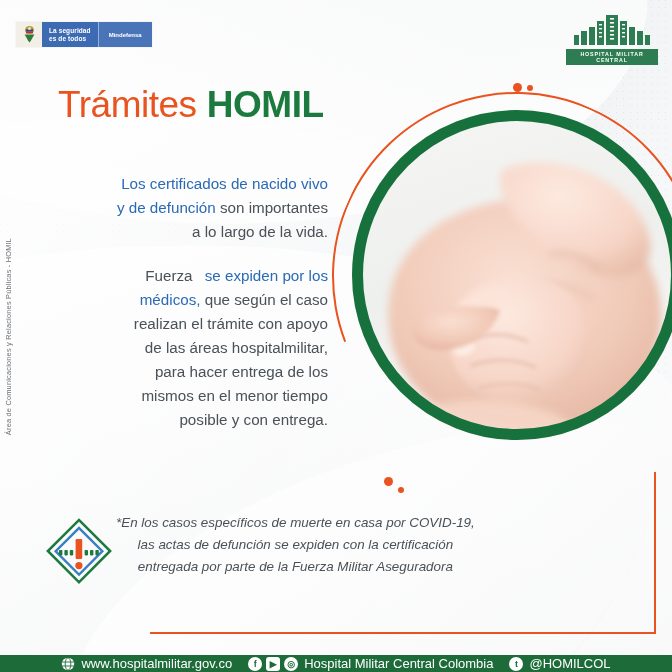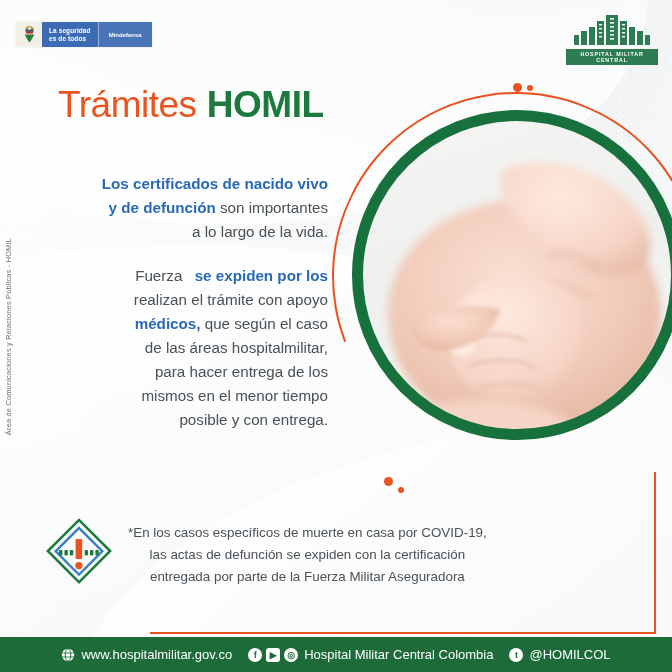--- a/index.html
+++ b/index.html
@@ -67,34 +67,34 @@
   .dot-a{width:9px;height:9px;left:513px;top:83px;}
   .dot-b{width:6px;height:6px;left:527px;top:85px;}
   .dot-c{width:9px;height:9px;left:384px;top:477px;}
   .dot-d{width:6px;height:6px;left:398px;top:487px;}
 
   
   .body-text{position:absolute;left:40px;top:172px;width:288px;text-align:right;
              color:#4a5157;font-size:15.2px;line-height:24px;}
   .body-text p{margin:0;}
   .body-text .gap{height:20px;}
-  .body-text b{color:#2a6ab5;font-weight:bold;padding-left:8px;}
-
-  
-  .note{position:absolute;left:42px;top:512px;display:flex;align-items:center;gap:12px;}
+  .body-text b{color:#2a6ab5;font-weight:normal;padding-left:8px;}
+
+  
+  .note{position:absolute;left:42px;top:512px;display:flex;align-items:flex-start;gap:0;font-style:italic;}
   .diamond-icon{width:74px;height:86px;flex:none;}
   .note-text{color:#4a5157;font-size:13.4px;line-height:22px;text-align:center;white-space:nowrap;}
   .note-text p{margin:0;}
 
   
   .orange-frame{position:absolute;left:150px;top:472px;right:16px;bottom:38px;
                 border-right:2px solid #e8531f;border-bottom:2px solid #e8531f;}
 
   
-  .footer{position:absolute;left:0;right:0;bottom:0;height:35px;background:#1c6b39;
+  .footer{position:absolute;left:0;right:0;bottom:0;height:17px;background:#1c6b39;
           display:flex;align-items:center;justify-content:center;gap:16px;color:#fff;font-size:13px;}
   .f-item{display:flex;align-items:center;gap:6px;white-space:nowrap;}
   .f-icons{display:flex;align-items:center;gap:4px;}
   .sico{width:14px;height:14px;border-radius:50%;background:#fff;color:#1c6b39;
         display:flex;align-items:center;justify-content:center;font-size:9px;font-weight:bold;}
   .sico.sq{border-radius:3px;}
   svg{display:block;}
 </style>
 </head>
 <body>
@@ -232,24 +232,24 @@
       <b>Los certificados de nacido vivo</b>
     </p>
     <p>
       <b>y de defunción</b><span> son importantes</span>
     </p>
     <p>a lo largo de la vida.</p>
     <div class="gap"></div>
     <p>
       <span>Fuerza </span><b>se expiden por los</b>
     </p>
-    <p>realizan el trámite con apoyo</p>
     <p>
       <b>médicos,</b><span> que según el caso</span>
     </p>
+    <p>realizan el trámite con apoyo</p>
     <p>de las áreas hospitalmilitar,</p>
     <p>para hacer entrega de los</p>
     <p>mismos en el menor tiempo</p>
     <p>posible y con entrega.</p>
   </div>
 
   <div class="orange-frame"></div>
 
   <div class="note">
     <svg class="diamond-icon" viewBox="0 0 74 86">

